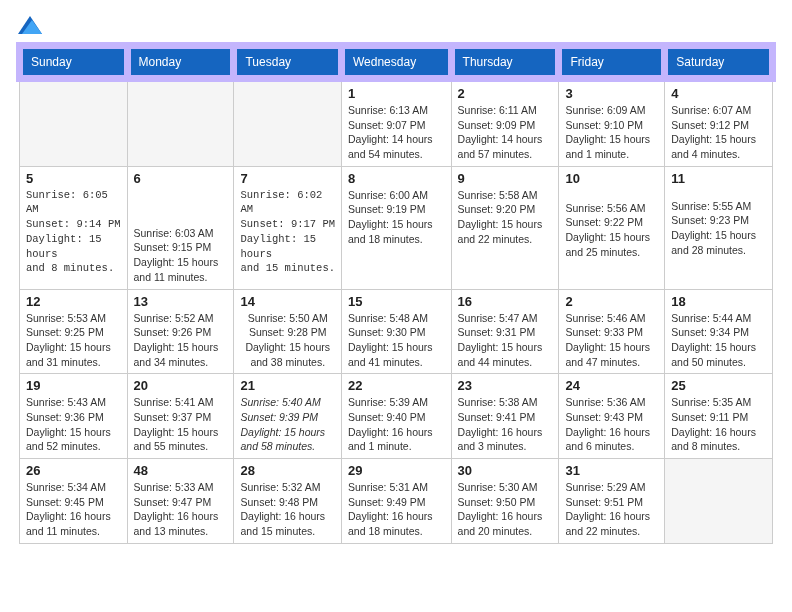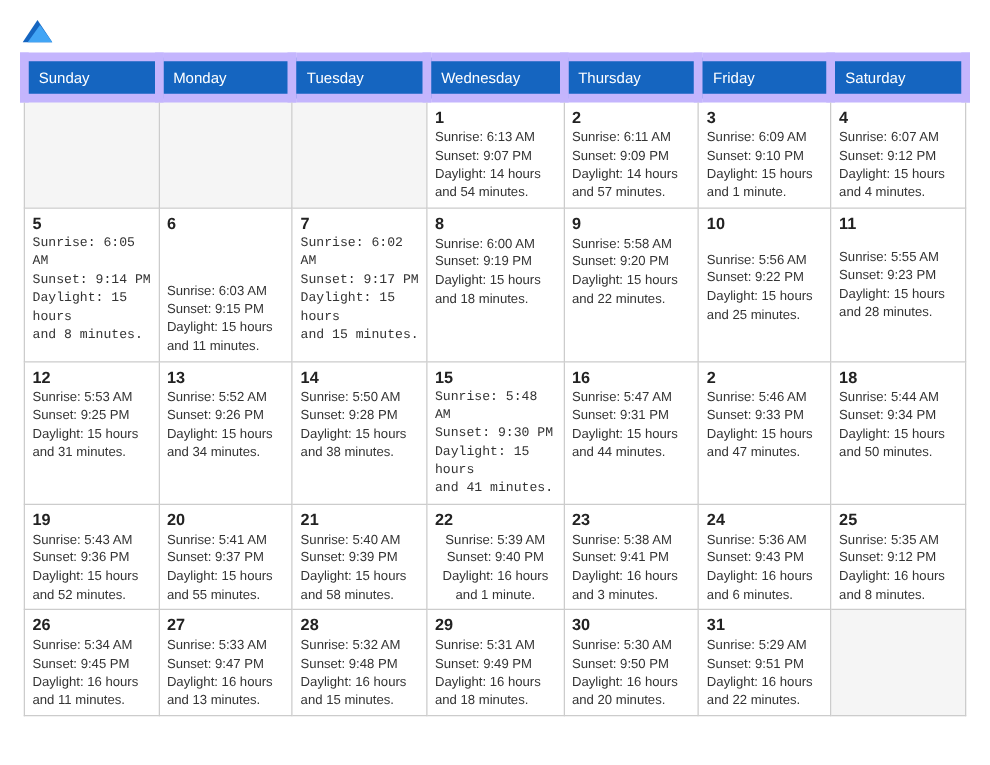--- a/index.html
+++ b/index.html
@@ -219,28 +219,28 @@
         </td>
         <td>
           <div class="day-num">13</div>
           <div class="day-info" style="white-space: pre-line;">Sunrise: 5:52 AM
 Sunset: 9:26 PM
 Daylight: 15 hours
 and 34 minutes.</div>
         </td>
         <td>
           <div class="day-num">14</div>
-          <div class="day-info" style="white-space: pre-line;">Sunrise: 5:50 AM
+          <div class="day-info" style="white-space: pre-line; text-align: center;">Sunrise: 5:50 AM
 Sunset: 9:28 PM
 Daylight: 15 hours
 and 38 minutes.</div>
         </td>
         <td>
           <div class="day-num">15</div>
-          <div class="day-info" style="white-space: pre-line; font-family: Liberation Mono, monospace;">Sunrise: 5:48 AM
+          <div class="day-info" style="white-space: pre-line;">Sunrise: 5:48 AM
 Sunset: 9:30 PM
 Daylight: 15 hours
 and 41 minutes.</div>
         </td>
         <td>
           <div class="day-num">16</div>
           <div class="day-info" style="white-space: pre-line;">Sunrise: 5:47 AM
 Sunset: 9:31 PM
 Daylight: 15 hours
 and 44 minutes.</div>
@@ -270,28 +270,28 @@
         </td>
         <td>
           <div class="day-num">20</div>
           <div class="day-info" style="white-space: pre-line;">Sunrise: 5:41 AM
 Sunset: 9:37 PM
 Daylight: 15 hours
 and 55 minutes.</div>
         </td>
         <td>
           <div class="day-num">21</div>
-          <div class="day-info" style="white-space: pre-line;">Sunrise: 5:40 AM
+          <div class="day-info" style="white-space: pre-line; font-style: italic;">Sunrise: 5:40 AM
 Sunset: 9:39 PM
 Daylight: 15 hours
 and 58 minutes.</div>
         </td>
         <td>
           <div class="day-num">22</div>
-          <div class="day-info" style="white-space: pre-line; text-align: center;">Sunrise: 5:39 AM
+          <div class="day-info" style="white-space: pre-line;">Sunrise: 5:39 AM
 Sunset: 9:40 PM
 Daylight: 16 hours
 and 1 minute.</div>
         </td>
         <td>
           <div class="day-num">23</div>
           <div class="day-info" style="white-space: pre-line;">Sunrise: 5:38 AM
 Sunset: 9:41 PM
 Daylight: 16 hours
 and 3 minutes.</div>
@@ -299,35 +299,35 @@
         <td>
           <div class="day-num">24</div>
           <div class="day-info" style="white-space: pre-line;">Sunrise: 5:36 AM
 Sunset: 9:43 PM
 Daylight: 16 hours
 and 6 minutes.</div>
         </td>
         <td>
           <div class="day-num">25</div>
           <div class="day-info" style="white-space: pre-line;">Sunrise: 5:35 AM
-Sunset: 9:12 PM
+Sunset: 9:11 PM
 Daylight: 16 hours
 and 8 minutes.</div>
         </td>
       </tr>
       <tr>
         <td>
           <div class="day-num">26</div>
           <div class="day-info" style="white-space: pre-line;">Sunrise: 5:34 AM
 Sunset: 9:45 PM
 Daylight: 16 hours
 and 11 minutes.</div>
         </td>
         <td>
-          <div class="day-num">27</div>
+          <div class="day-num">48</div>
           <div class="day-info" style="white-space: pre-line;">Sunrise: 5:33 AM
 Sunset: 9:47 PM
 Daylight: 16 hours
 and 13 minutes.</div>
         </td>
         <td>
           <div class="day-num">28</div>
           <div class="day-info" style="white-space: pre-line;">Sunrise: 5:32 AM
 Sunset: 9:48 PM
 Daylight: 16 hours

